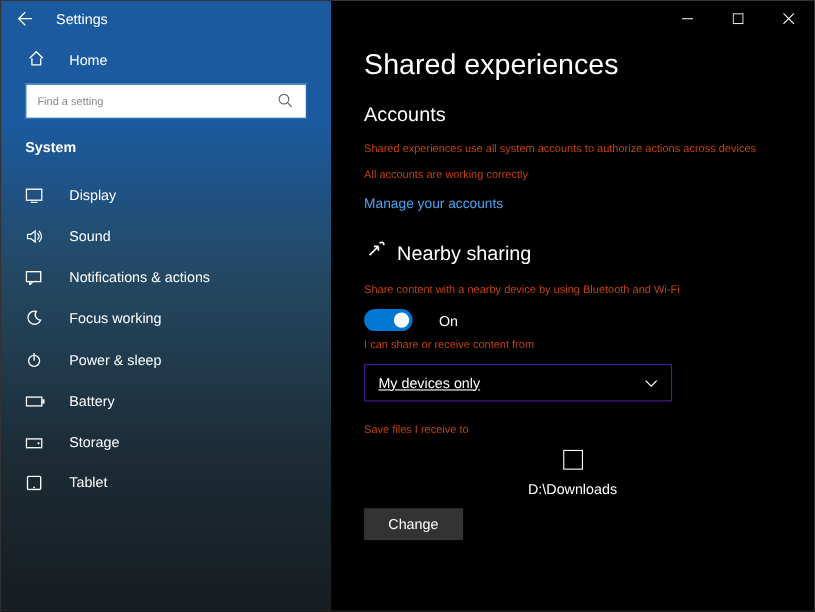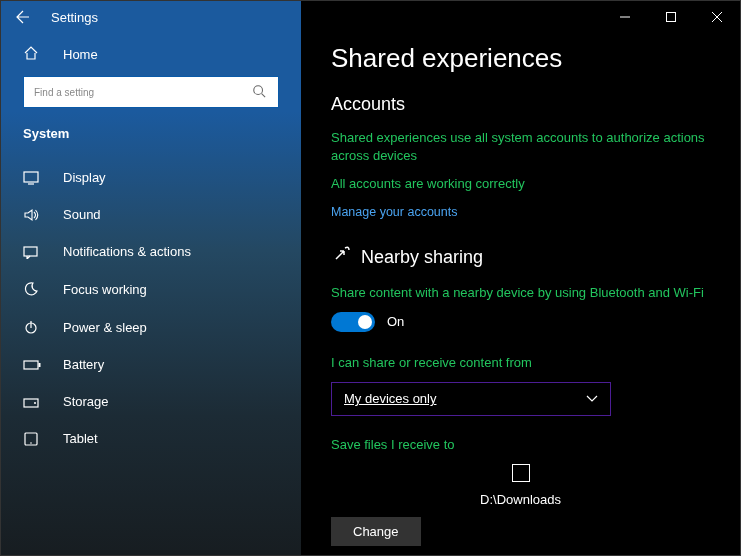--- a/index.html
+++ b/index.html
@@ -40,20 +40,21 @@
   .title {
     margin-left: 16px;
     font-size: 13px;
     color: #fff;
   }
   .home-row {
     display: flex;
     align-items: center;
     padding: 12px 22px;
     cursor: pointer;
+    text-align: center;
   }
   .home-row .icon { width: 20px; margin-right: 20px; }
   .home-row .label { font-size: 13px; }
   .search-wrap {
     padding: 0 22px 10px 22px;
   }
   .search-box {
     background: #fff;
     height: 32px;
     display: flex;
@@ -119,37 +120,37 @@
     font-size: 18px;
     font-weight: 400;
     margin-bottom: 14px;
   }
   .section-title.withicon {
     display: flex;
     align-items: center;
     gap: 10px;
   }
   .body-text {
-    font-size: 13px;
-    color: #22c55e;
+    font-size: 10px;
+    color: #c2410c;
     margin-bottom: 10px;
     line-height: 1.4;
   }
   .link {
     color: #4aa3f0;
     font-size: 12.5px;
     cursor: pointer;
     margin-bottom: 26px;
     display: inline-block;
   }
   .toggle-row {
     display: flex;
     align-items: center;
-    gap: 12px;
-    margin-bottom: 22px;
+    gap: 24px;
+    margin-bottom: 6px;
   }
   .toggle {
     width: 44px; height: 20px;
     background: #0078d4;
     border-radius: 10px;
     position: relative;
     cursor: pointer;
   }
   .toggle .knob {
     position: absolute;

